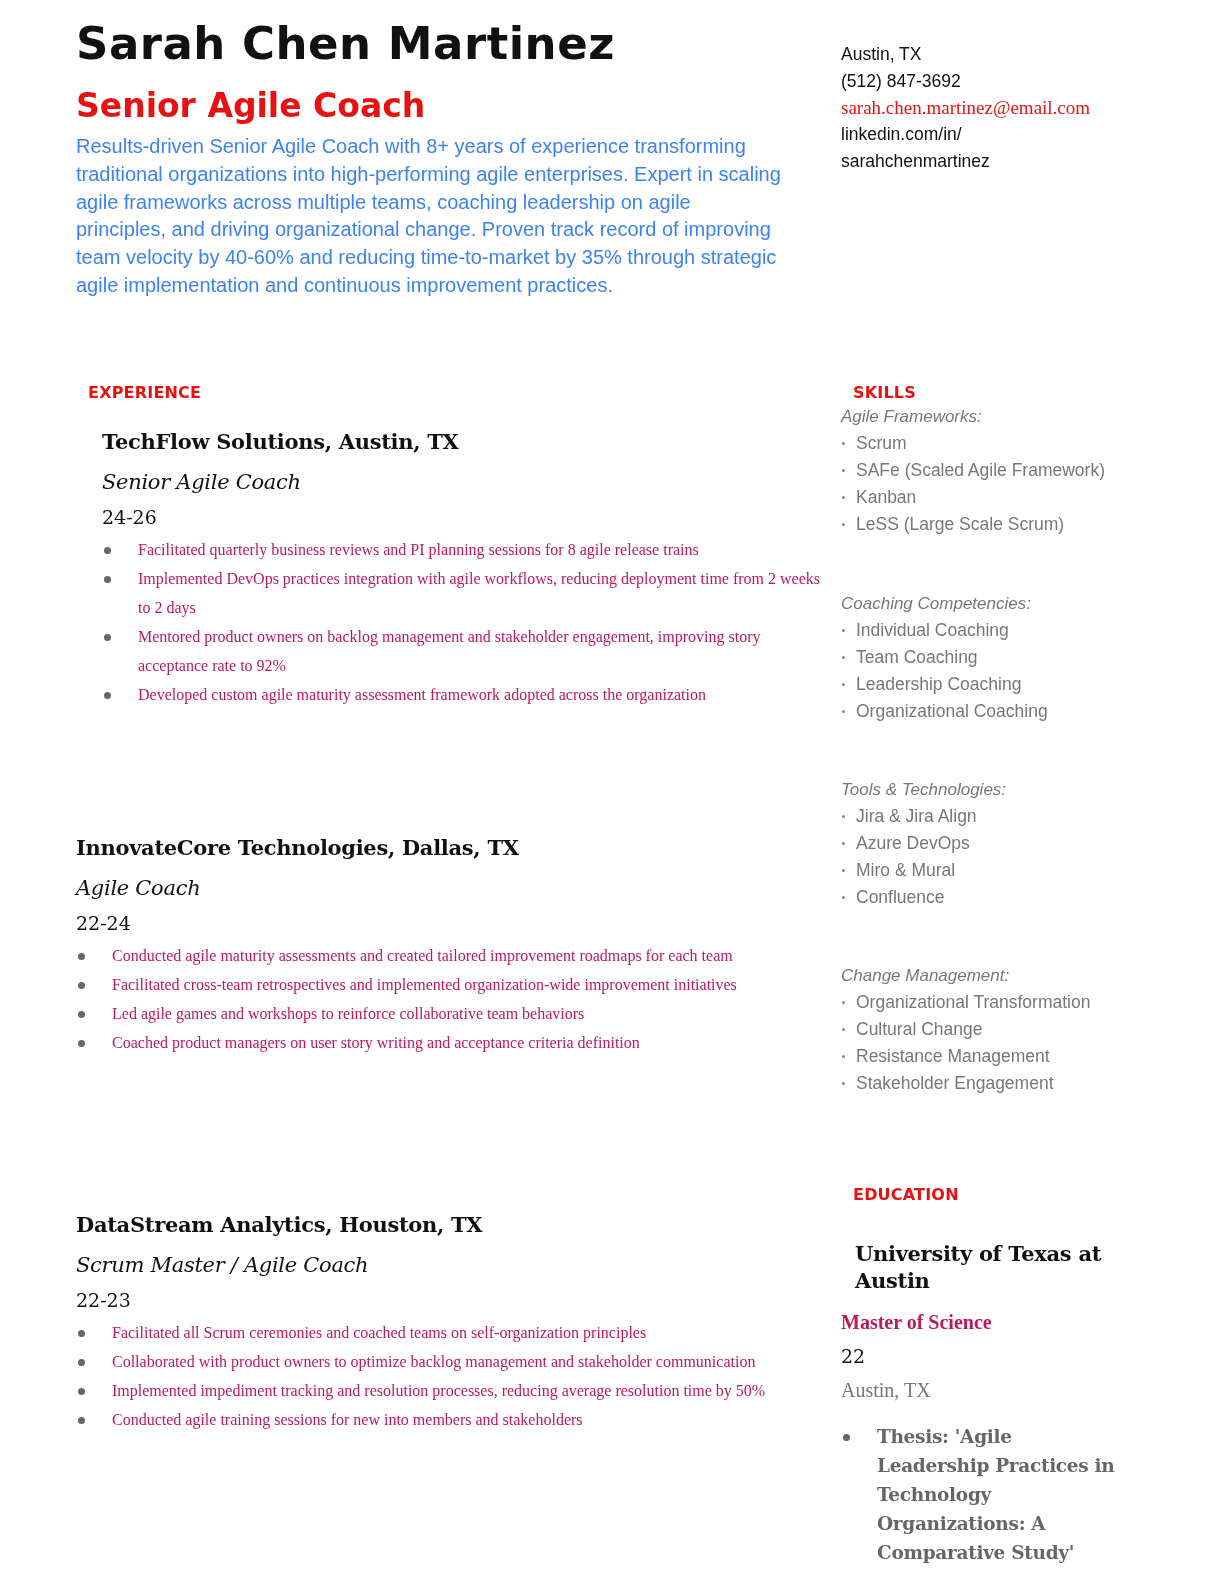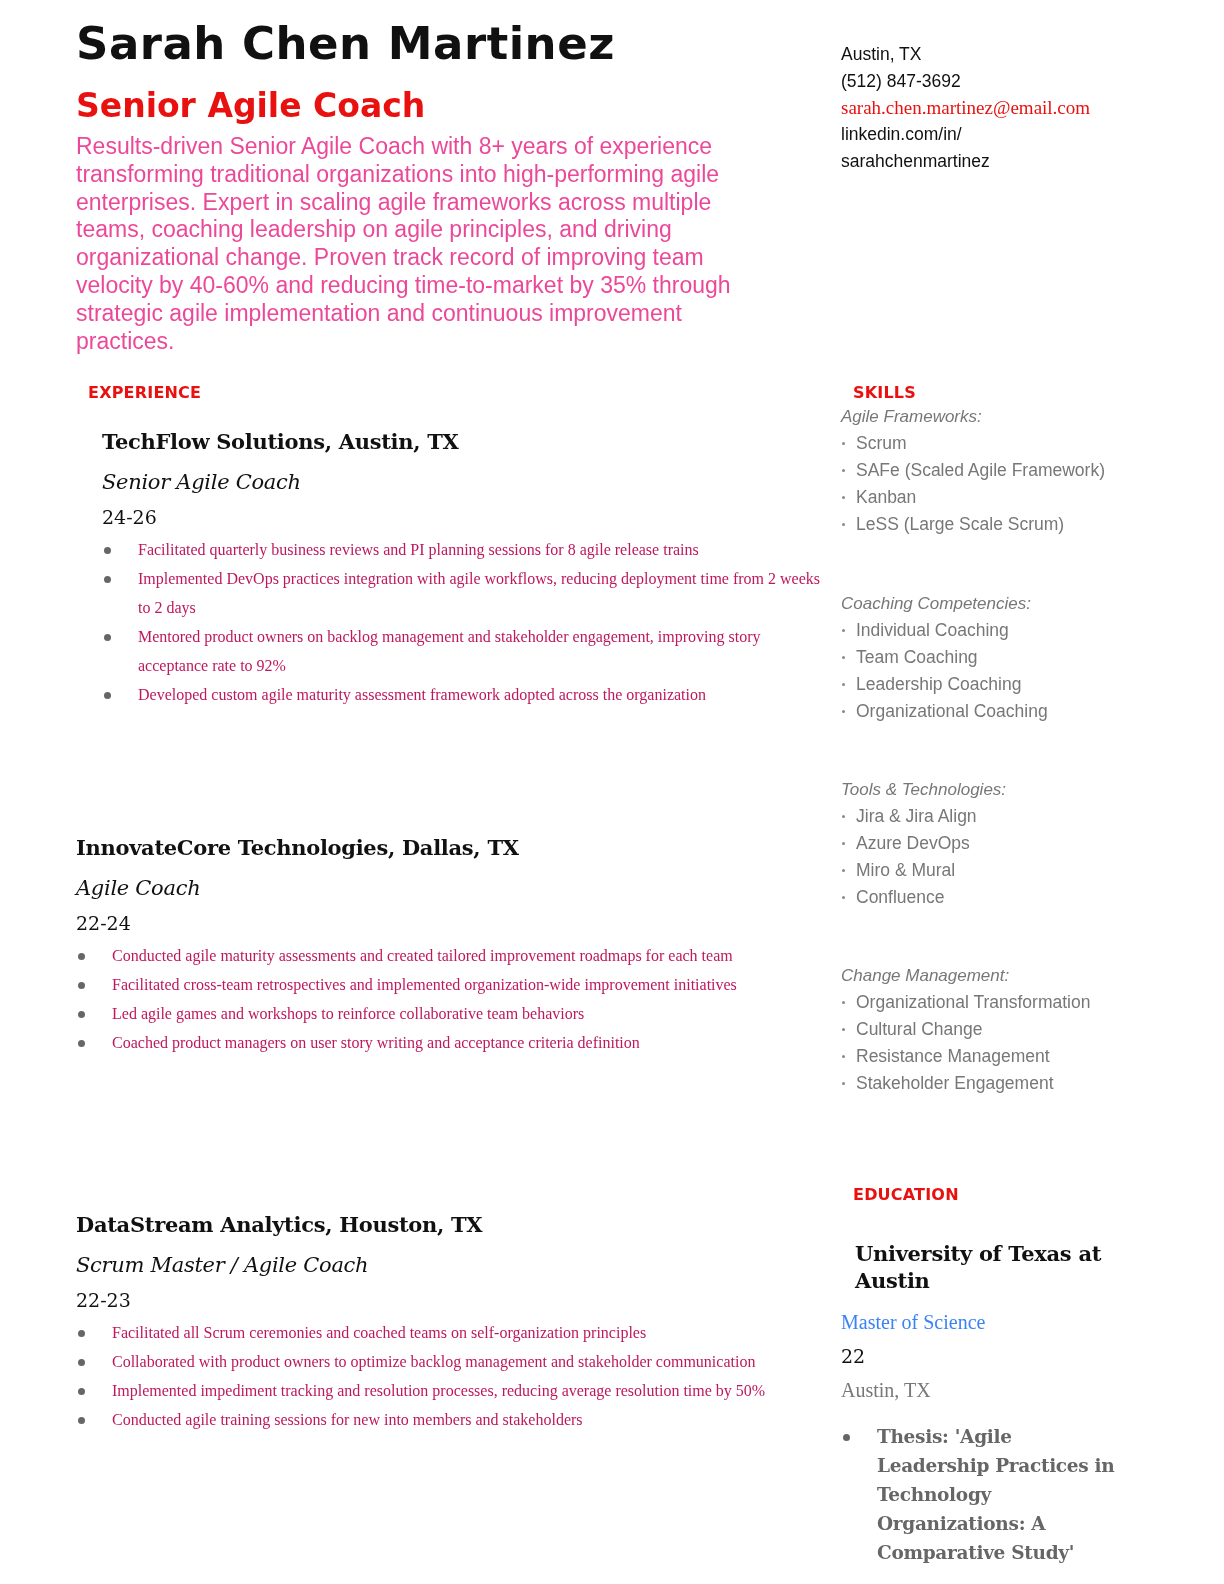--- a/index.html
+++ b/index.html
@@ -1,20 +1,20 @@
 <!DOCTYPE html>
 <html><head>
 <meta charset="utf-8">
 <style>
   html, body { margin: 0; padding: 0; background: #ffffff; }
   body { width: 1224px; height: 1584px; position: relative; overflow: hidden; color: #111; }
 
   .name { position: absolute; left: 76px; top: 14px; font-family: "DejaVu Sans", sans-serif; font-weight: bold; font-size: 45px; letter-spacing: 0.5px; color: #111; margin: 0; line-height: 60px; }
   .role { position: absolute; left: 76px; top: 82px; font-family: "DejaVu Sans", sans-serif; font-weight: bold; font-size: 33px; color: #e8110f; margin: 0; line-height: 48px; }
-  .summary { position: absolute; left: 76px; top: 133px; width: 710px; font-family: "Liberation Sans", sans-serif; font-size: 23px; line-height: 27.8px; color: #ec4899; margin: 0; }
+  .summary { position: absolute; left: 76px; top: 133px; width: 710px; font-family: "Liberation Sans", sans-serif; font-size: 20px; line-height: 27.8px; color: #3b82f6; margin: 0; }
 
   .contact { position: absolute; left: 841px; top: 41px; width: 280px; font-family: "Liberation Sans", sans-serif; font-size: 17.5px; line-height: 27px; color: #111; }
   .contact .email { font-family: "Liberation Serif", serif; color: #e8110f; font-size: 19px; word-break: break-all; line-height: 26px; }
   .contact div { margin: 0; }
 
   .section-title { position: absolute; font-family: "DejaVu Sans", sans-serif; font-weight: bold; font-size: 16px; color: #e8110f; letter-spacing: 0.2px; margin: 12px; }
 
   .exp { position: absolute; left: 76px; width: 720px; }
   .company { font-family: "DejaVu Serif", serif; font-weight: bold; font-size: 21px; color: #111; margin: 0; line-height: 30px; letter-spacing: -0.3px; }
   .title { font-family: "DejaVu Serif", serif; font-style: italic; font-size: 21px; color: #111; margin: 10px 0 0 0; line-height: 30px; letter-spacing: -0.3px; }
@@ -24,21 +24,21 @@
   ul.bullets li .dot { position: absolute; left: 2px; top: 12px; width: 7px; height: 7px; border-radius: 50%; background: #666; }
 
   .skills { position: absolute; left: 841px; width: 300px; }
   .skill-cat { font-family: "Liberation Sans", sans-serif; font-style: italic; font-size: 17px; color: #777; margin: 0; line-height: 27px; }
   ul.skill-list { list-style: none; margin: 0; padding: 0; }
   ul.skill-list li { position: relative; padding-left: 15px; font-family: "Liberation Sans", sans-serif; font-size: 17.5px; color: #777; line-height: 27px; }
   ul.skill-list li .sdot { position: absolute; left: 1px; top: 12px; width: 3px; height: 3px; border-radius: 50%; background: #888; }
 
   .edu { position: absolute; left: 841px; top: 1226px; width: 280px; }
   .school { font-family: "DejaVu Serif", serif; font-weight: bold; font-size: 21px; color: #111; margin: 14px; line-height: 27px; letter-spacing: -0.3px; }
-  .degree { font-family: "Liberation Serif", serif; font-size: 20px; color: #3b82f6; margin: 8px 0 0 0; line-height: 28px; }
+  .degree { font-family: "Liberation Serif", serif; font-size: 20px; color: #be185d; margin: 8px 0 0 0; line-height: 28px; font-weight: bold; }
   .edu-year { font-family: "DejaVu Serif", serif; font-size: 19px; color: #111; margin: 6px 0 0 0; line-height: 28px; }
   .edu-loc { font-family: "Liberation Serif", serif; font-size: 20px; color: #777; margin: 6px 0 0 0; line-height: 28px; }
   ul.edu-bullets { list-style: none; padding: 0; margin: 18px 0 18px 0; }
   ul.edu-bullets li { position: relative; padding-left: 36px; font-family: "DejaVu Serif", serif; font-weight: bold; font-size: 18.5px; line-height: 29px; color: #666; letter-spacing: -0.3px; }
   ul.edu-bullets li .dot { position: absolute; left: 2px; top: 12px; width: 7px; height: 7px; border-radius: 50%; background: #666; }
 </style>
 </head>
 <body>
 
 <h1 class="name">Sarah Chen Martinez</h1>

